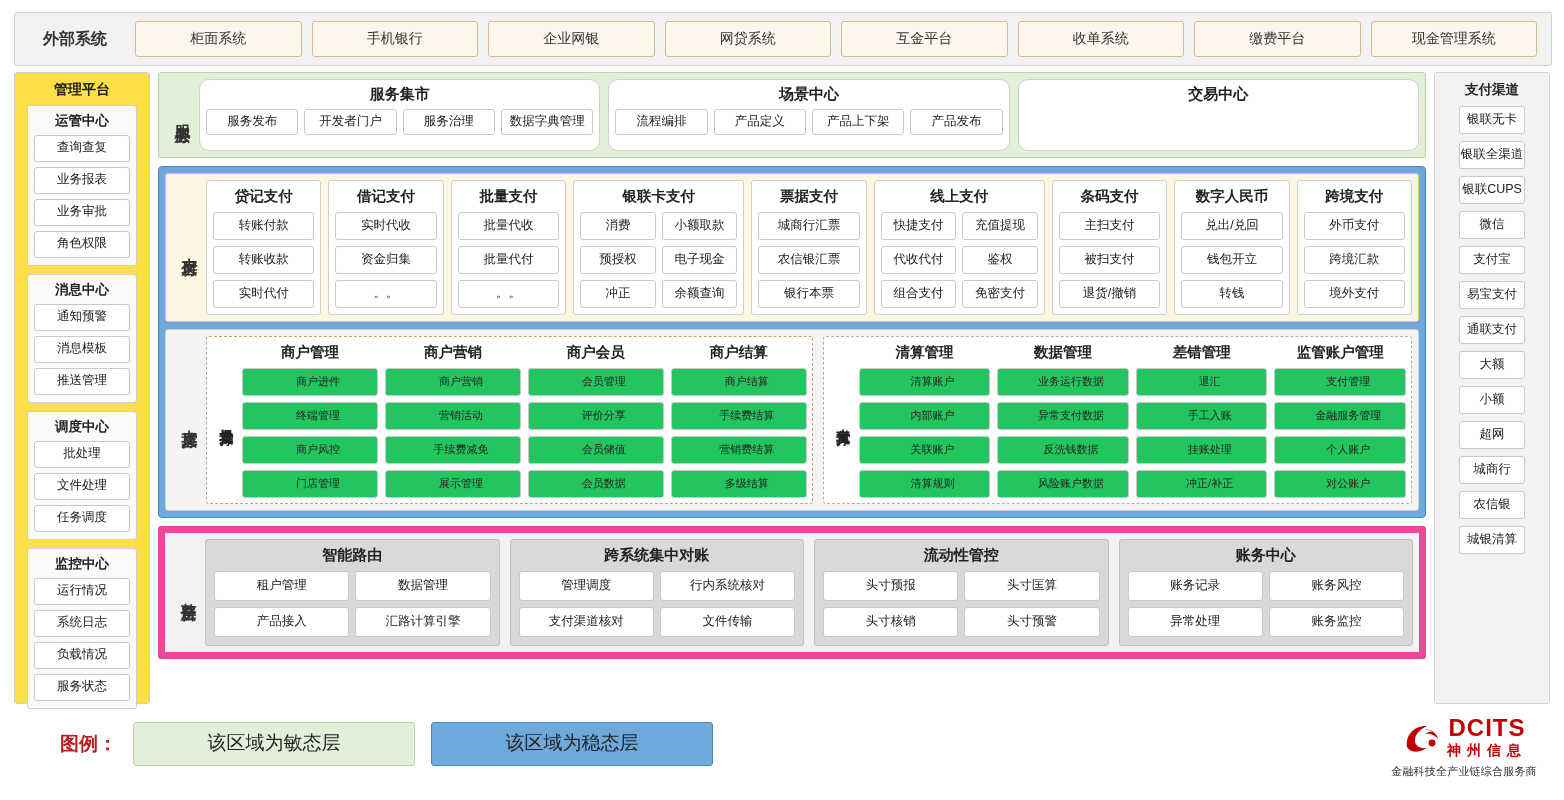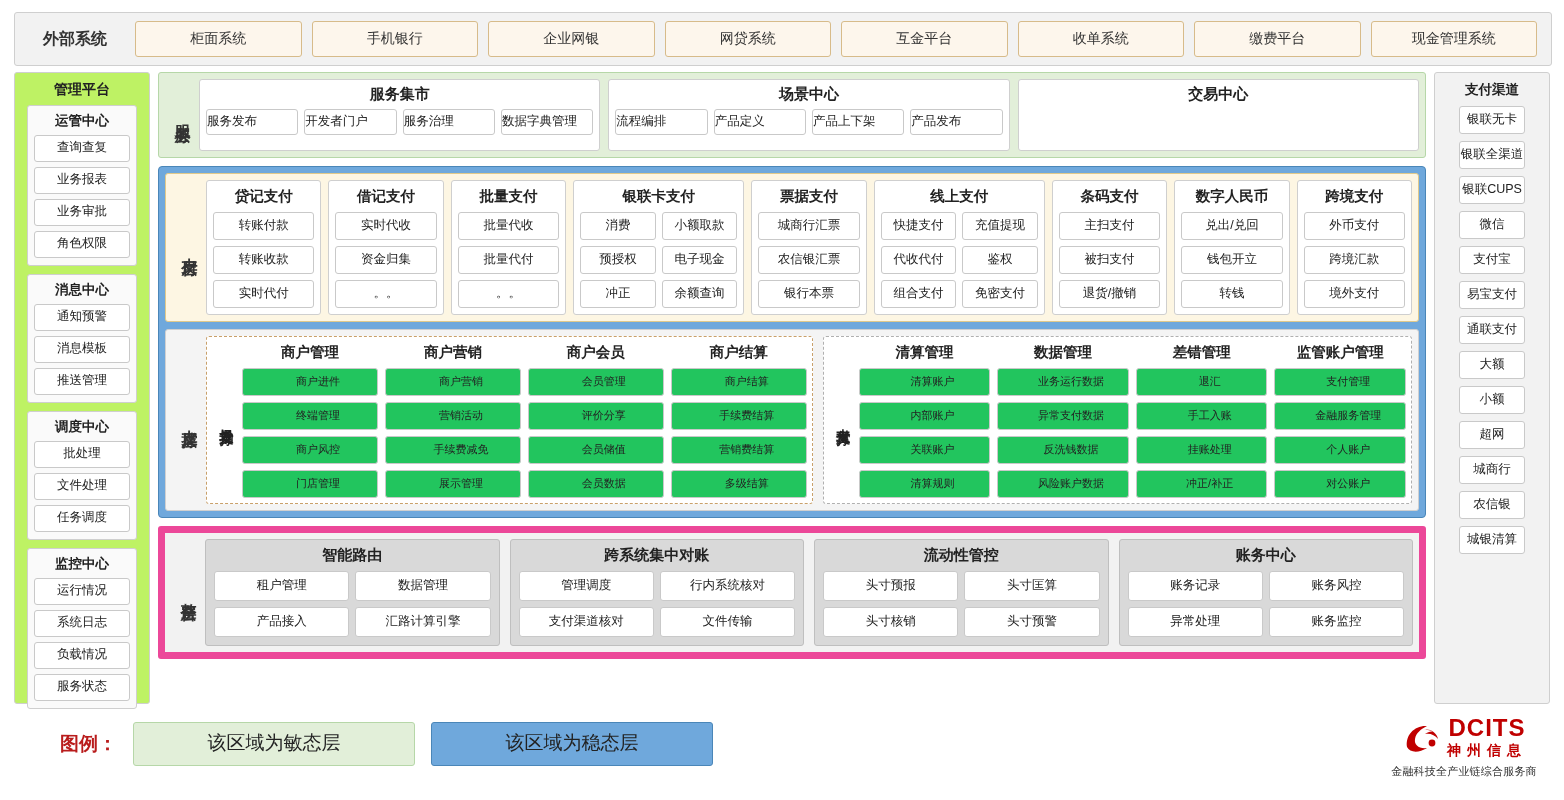--- a/index.html
+++ b/index.html
@@ -27,21 +27,21 @@
   }
   .ext-box{
     flex:1 1 0;height:34px;line-height:32px;text-align:center;
     background:#fdf6ec;border:1px solid #d7bb8a;border-radius:3px;
     font-size:14px;color:#333;
   }
 
   
   .left-panel{
     position:absolute;left:14px;top:72px;width:136px;height:632px;
-    background:#bef264;border:1px solid #cfcfcf;border-radius:3px;
+    background:#fde047;border:1px solid #cfcfcf;border-radius:3px;
     padding:6px 12px;box-sizing:border-box;
   }
   .left-title{text-align:center;font-weight:bold;font-size:14px;margin:2px 0 6px;}
   .lgroup{
     border:1px solid #cfcfcf;background:#fafafa;border-radius:3px;
     padding:4px 6px 7px;margin-bottom:8px;
   }
   .lgroup-title{text-align:center;font-weight:bold;font-size:13.5px;margin:2px 0 5px;}
   .lbtn{
     height:25px;line-height:23px;text-align:center;font-size:12.5px;
@@ -69,27 +69,27 @@
     display:flex;background:#e2efd9;border:1px solid #b6d7a8;border-radius:3px;
     padding:6px;box-sizing:border-box;height:86px;
   }
   .vlabel{
     flex:0 0 34px;display:flex;align-items:center;justify-content:center;
     font-weight:bold;font-size:16px;writing-mode:vertical-rl;letter-spacing:2px;
     color:#333;
   }
   .svc-cols{flex:1 1 auto;display:flex;gap:8px;}
   .svc-col{
-    flex:1 1 0;background:#fff;border:1px solid #cfcfcf;border-radius:3px;
+    flex:1 1 0;background:#fff;border:1px solid #cfcfcf;border-radius:10px;
     padding:4px 6px 6px;box-sizing:border-box;
   }
   .svc-col-title{text-align:center;font-weight:bold;font-size:15px;margin:1px 0 5px;}
   .chips{display:flex;gap:6px;}
   .chip{
-    flex:1 1 0;height:24px;line-height:22px;text-align:left;font-size:12.5px;
+    flex:1 1 0;height:24px;line-height:22px;text-align:center;font-size:12.5px;
     background:#fff;border:1px solid #c9c9c9;border-radius:3px;white-space:nowrap;
   }
 
   
   .stable{
     margin-top:8px;background:#6fa8dc;border:1px solid #4a86b8;border-radius:4px;
     padding:6px;box-sizing:border-box;
   }
 
   

